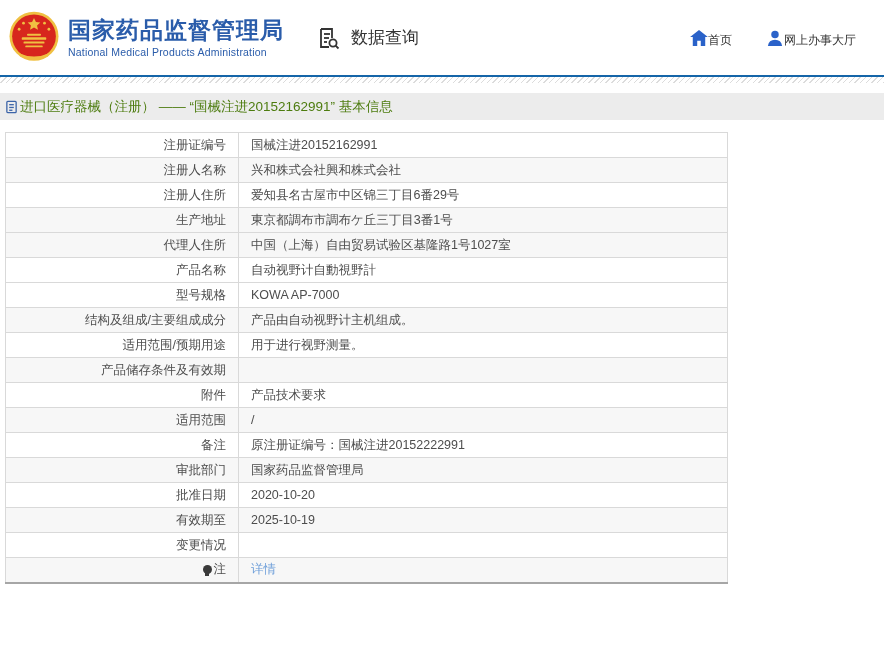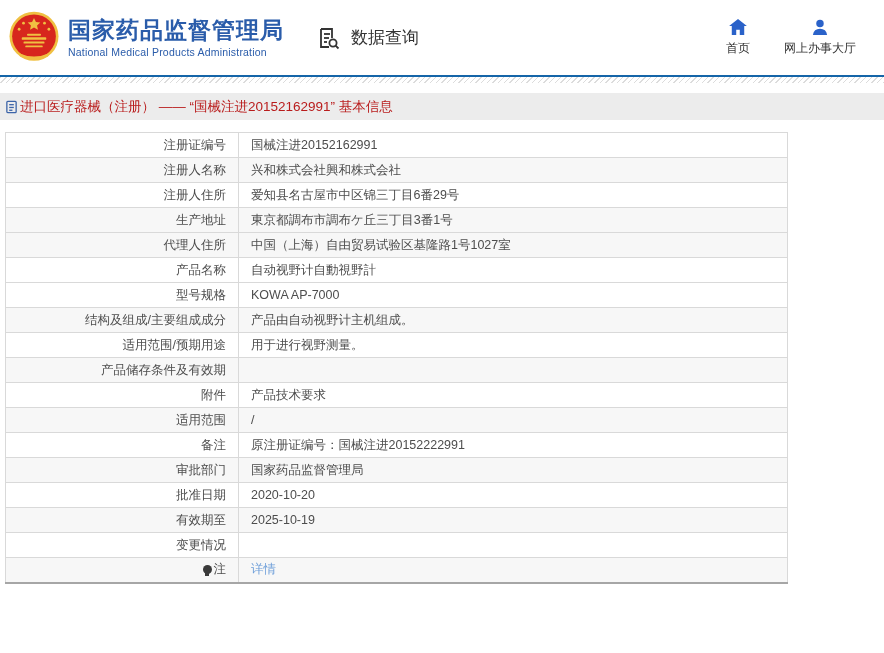--- a/index.html
+++ b/index.html
@@ -43,21 +43,21 @@
     margin-left: 11px;
   }
   .header-right {
     margin-left: auto;
     display: flex;
     align-items: center;
     gap: 34px;
   }
   .header-link {
     display: flex;
-    flex-direction: column;
+    flex-direction: row;
     align-items: center;
     cursor: pointer;
   }
   .header-link svg { width: 18px; height: 16px; }
   .header-link-label {
     font-size: 12px;
     color: #333333;
     margin-top: 5px;
     white-space: nowrap;
   }
@@ -78,29 +78,29 @@
     margin-top: 10px;
     height: 27px;
     background: #ececec;
     display: flex;
     align-items: center;
     padding-left: 5px;
   }
   .breadcrumb-bar svg { width: 13px; height: 14px; flex: 0 0 auto; }
   .breadcrumb-text {
     font-size: 13.5px;
-    color: #b91c1c;
+    color: #4d7c0f;
     margin-left: 2px;
     white-space: nowrap;
   }
 
   
   .table-wrap { margin: 12px 6px 0 5px; }
   table.info-table {
-    width: 783px;
+    width: 723px;
     border-collapse: collapse;
     table-layout: fixed;
   }
   table.info-table tr { height: 25px; }
   table.info-table tr.even { background: #f7f7f7; }
   table.info-table tr.odd { background: #ffffff; }
   table.info-table th, table.info-table td {
     border: 1px solid #d9d9d9;
     font-size: 12.5px;
     font-weight: normal;

